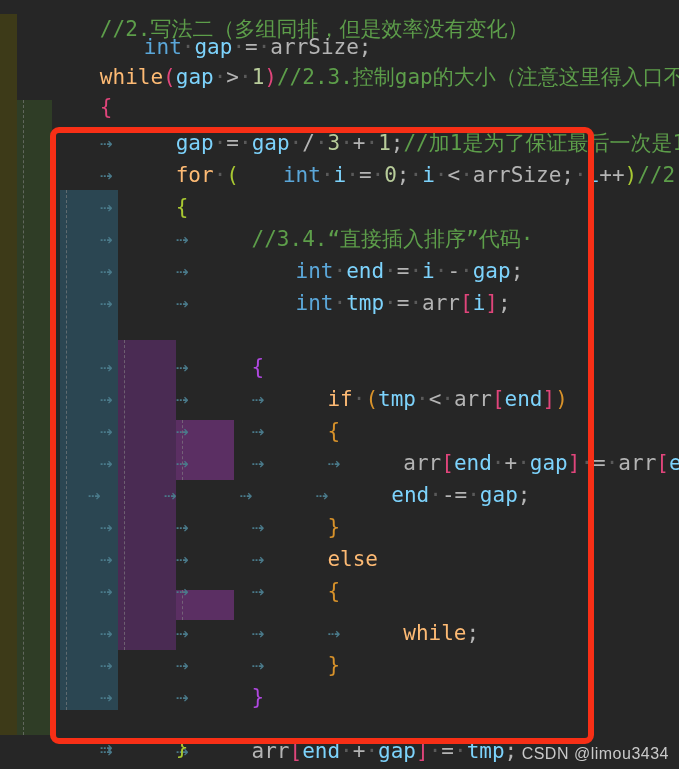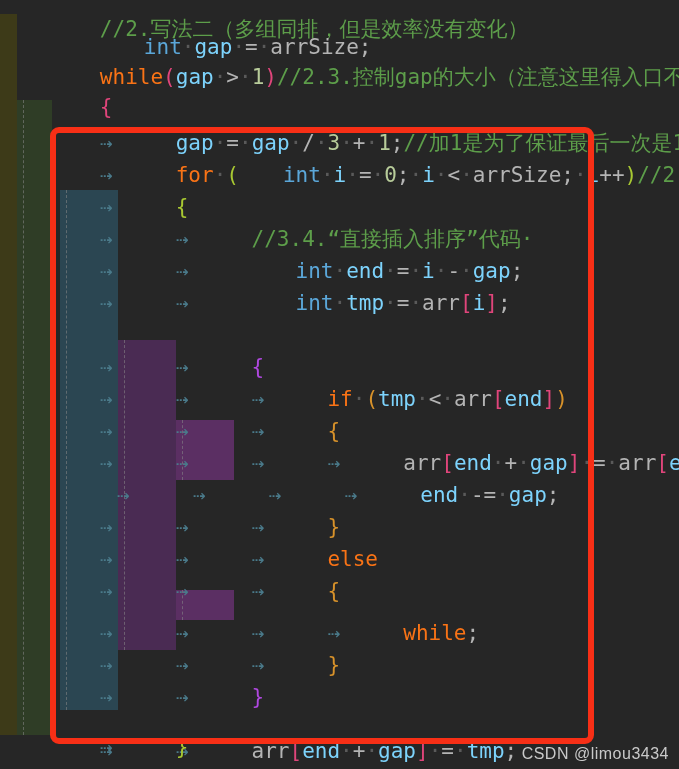--- a/index.html
+++ b/index.html
@@ -78,21 +78,21 @@
     left: 0;
     height: 30px;
     line-height: 30px;
     white-space: pre;
     font-size: 21px;
     letter-spacing: 0px;
     font-family: "DejaVu Sans Mono", "Liberation Mono", monospace;
   }
 
   
-  .kw      { color: #f97316; }   
+  .kw      { color: #fdba74; }   
   .type    { color: #5ba7d9; margin-left: 44px; }   
   .ident   { color: #7dd3fc; }   
   .plain   { color: #b4b4b4; }   
   .num     { color: #b8cc9a; }   
   .cmt     { color: #5d9e4a; }   
   .p-magenta { color: #e0457b; }
   .p-purple  { color: #b048e0; }
   .p-orange  { color: #d8922a; }
   .p-green   { color: #a8c832; }
   .dot     { color: #5a5a5a; }   
@@ -194,21 +194,21 @@
     </div>
 
     <div class="line" style="top:386px; left:24px;">
       <span class="arrow">⇢&nbsp;&nbsp;&nbsp;&nbsp;&nbsp;⇢&nbsp;&nbsp;&nbsp;&nbsp;&nbsp;⇢&nbsp;&nbsp;&nbsp;&nbsp;&nbsp;</span><span class="p-orange">{</span>
     </div>
 
     <div class="line" style="top:418px; left:24px;">
       <span class="arrow">⇢&nbsp;&nbsp;&nbsp;&nbsp;&nbsp;⇢&nbsp;&nbsp;&nbsp;&nbsp;&nbsp;⇢&nbsp;&nbsp;&nbsp;&nbsp;&nbsp;⇢&nbsp;&nbsp;&nbsp;&nbsp;&nbsp;</span><span class="plain">arr</span><span class="p-magenta">[</span><span class="ident">end</span><span class="dot">·</span><span class="plain">+</span><span class="dot">·</span><span class="ident">gap</span><span class="p-magenta">]</span><span class="dot">·</span><span class="plain">=</span><span class="dot">·</span><span class="plain">arr</span><span class="p-magenta">[</span><span class="ident">end</span>
     </div>
 
-    <div class="line" style="top:450px; left:41px;">
+    <div class="line" style="top:450px; left:12px;">
       <span class="arrow">⇢&nbsp;&nbsp;&nbsp;&nbsp;&nbsp;⇢&nbsp;&nbsp;&nbsp;&nbsp;&nbsp;⇢&nbsp;&nbsp;&nbsp;&nbsp;&nbsp;⇢&nbsp;&nbsp;&nbsp;&nbsp;&nbsp;</span><span class="ident">end</span><span class="dot">·</span><span class="plain">-=</span><span class="dot">·</span><span class="ident">gap</span><span class="plain">;</span>
     </div>
 
     <div class="line" style="top:482px; left:24px;">
       <span class="arrow">⇢&nbsp;&nbsp;&nbsp;&nbsp;&nbsp;⇢&nbsp;&nbsp;&nbsp;&nbsp;&nbsp;⇢&nbsp;&nbsp;&nbsp;&nbsp;&nbsp;</span><span class="p-orange">}</span>
     </div>
 
     <div class="line" style="top:514px; left:24px;">
       <span class="arrow">⇢&nbsp;&nbsp;&nbsp;&nbsp;&nbsp;⇢&nbsp;&nbsp;&nbsp;&nbsp;&nbsp;⇢&nbsp;&nbsp;&nbsp;&nbsp;&nbsp;</span><span class="kw">else</span>
     </div>

